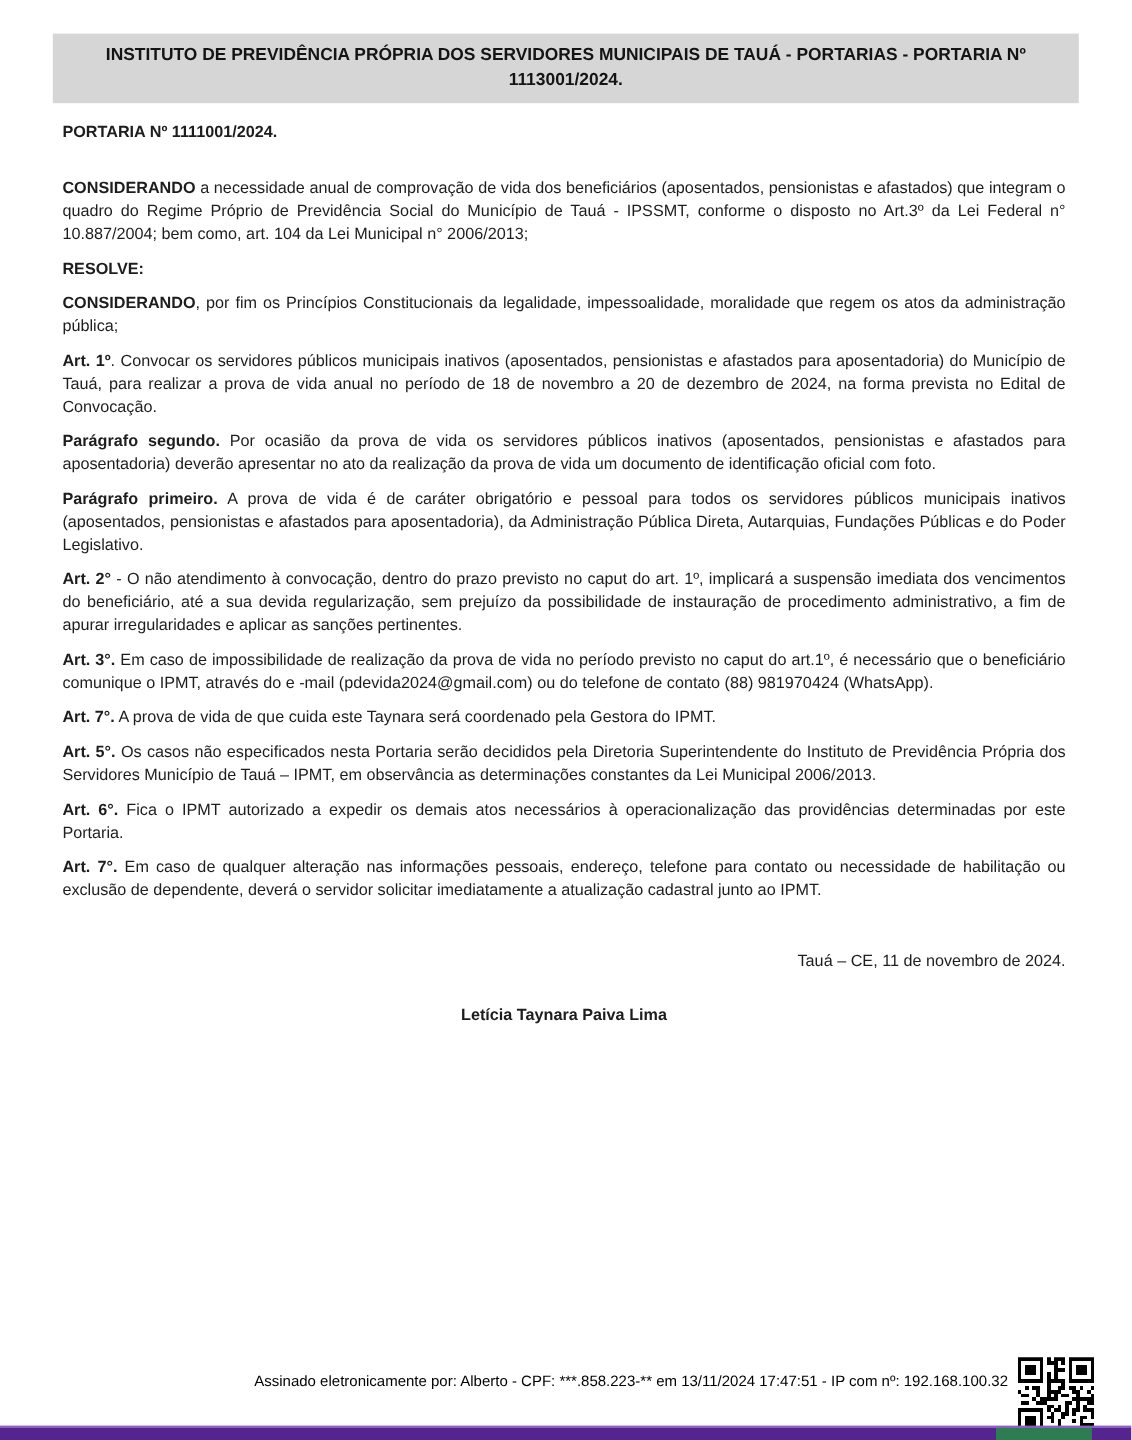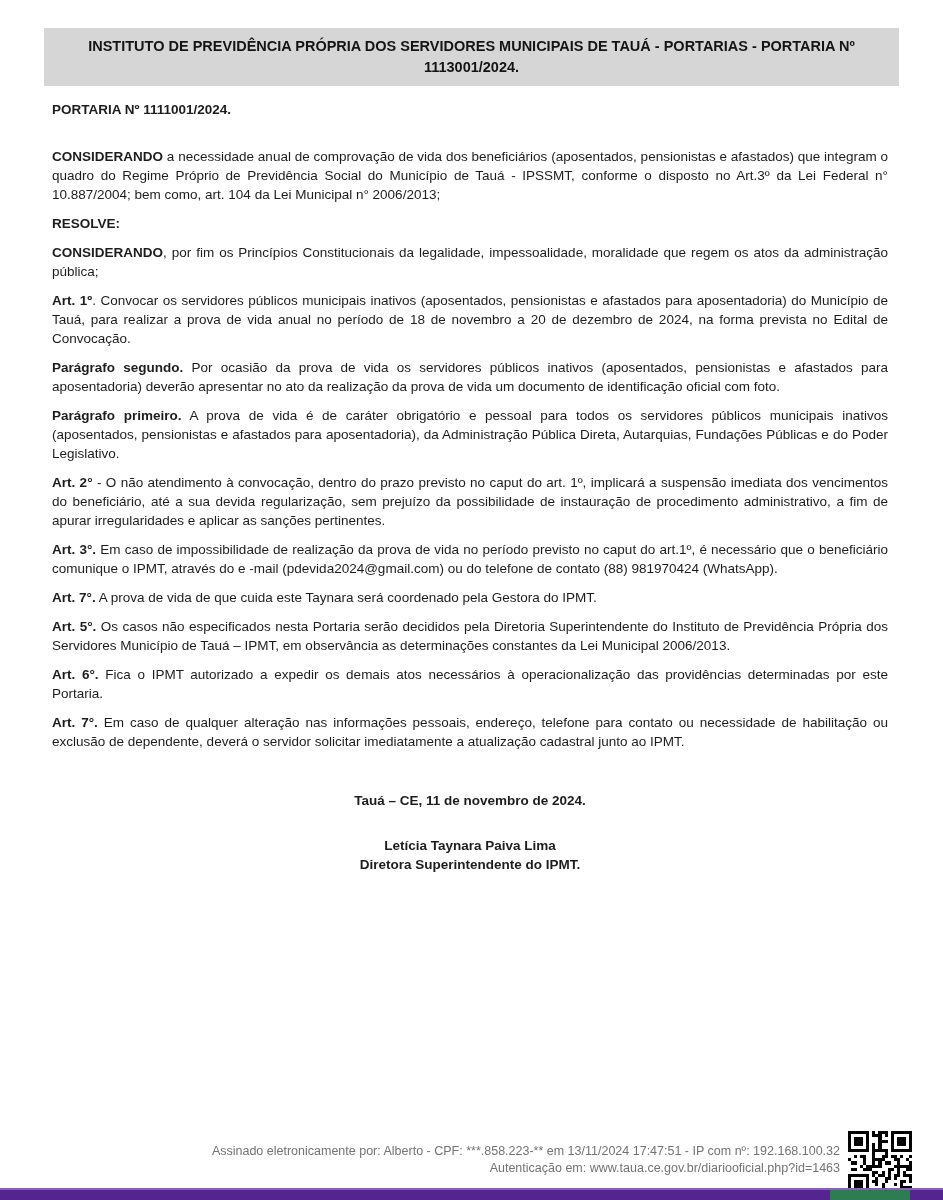--- a/index.html
+++ b/index.html
@@ -35,35 +35,35 @@
     text-align:justify;
   }
   .para{
     margin:10px 55px 0 52px;
     text-align:justify;
   }
   .para.first{margin-top:28px;}
   .para .lead{font-weight:bold;}
   .dateline{
     margin:40px 55px 0 52px;
-    text-align:center;
-    font-weight:bold;
+    text-align:right;
+    font-weight:normal;
   }
   .sig-block{
     margin:26px 55px 0 52px;
     text-align:center;
   }
   .sig-name{font-weight:bold;}
   .sig-role{font-weight:bold;}
   .footer{
     position:absolute;
     top:1143px;right:103px;left:135px;
     text-align:right;
     font-size:12.5px;line-height:17px;
-    color:#737373;
+    color:#000000;
   }
   .qr{
     position:absolute;
     top:1131px;right:31px;
     width:64px;height:64px;
     background:#ffffff;
   }
   .bottom-bar{
     position:absolute;
     left:0;right:0;bottom:0;height:10px;
@@ -107,26 +107,24 @@
 
   <div class="para"><span class="lead">Art. 6°.</span><span> Fica o IPMT autorizado a expedir os demais atos necessários à operacionalização das providências determinadas por este Portaria.</span></div>
 
   <div class="para"><span class="lead">Art. 7°.</span><span> Em caso de qualquer alteração nas informações pessoais, endereço, telefone para contato ou necessidade de habilitação ou exclusão de dependente, deverá o servidor solicitar imediatamente a atualização cadastral junto ao IPMT.</span></div>
 
 
   <div class="dateline">Tauá – CE, 11 de novembro de 2024.</div>
 
   <div class="sig-block">
     <div class="sig-name">Letícia Taynara Paiva Lima</div>
-    <div class="sig-role">Diretora Superintendente do IPMT.</div>
   </div>
 
   <div class="footer">
     <div>Assinado eletronicamente por: Alberto - CPF: ***.858.223-** em 13/11/2024 17:47:51 - IP com nº: 192.168.100.32</div>
-    <div>Autenticação em: www.taua.ce.gov.br/diariooficial.php?id=1463</div>
   </div>
 
   <div class="qr"><svg xmlns="http://www.w3.org/2000/svg" width="64" height="64" viewBox="0 0 21 21" shape-rendering="crispEdges">
         <rect width="21" height="21" fill="#fff"></rect>
         <rect x="8" y="0" width="1" height="1" fill="#000"></rect>
         <rect x="10" y="0" width="1" height="1" fill="#000"></rect>
         <rect x="11" y="0" width="1" height="1" fill="#000"></rect>
         <rect x="12" y="0" width="1" height="1" fill="#000"></rect>
         <rect x="8" y="1" width="1" height="1" fill="#000"></rect>
         <rect x="9" y="1" width="1" height="1" fill="#000"></rect>

